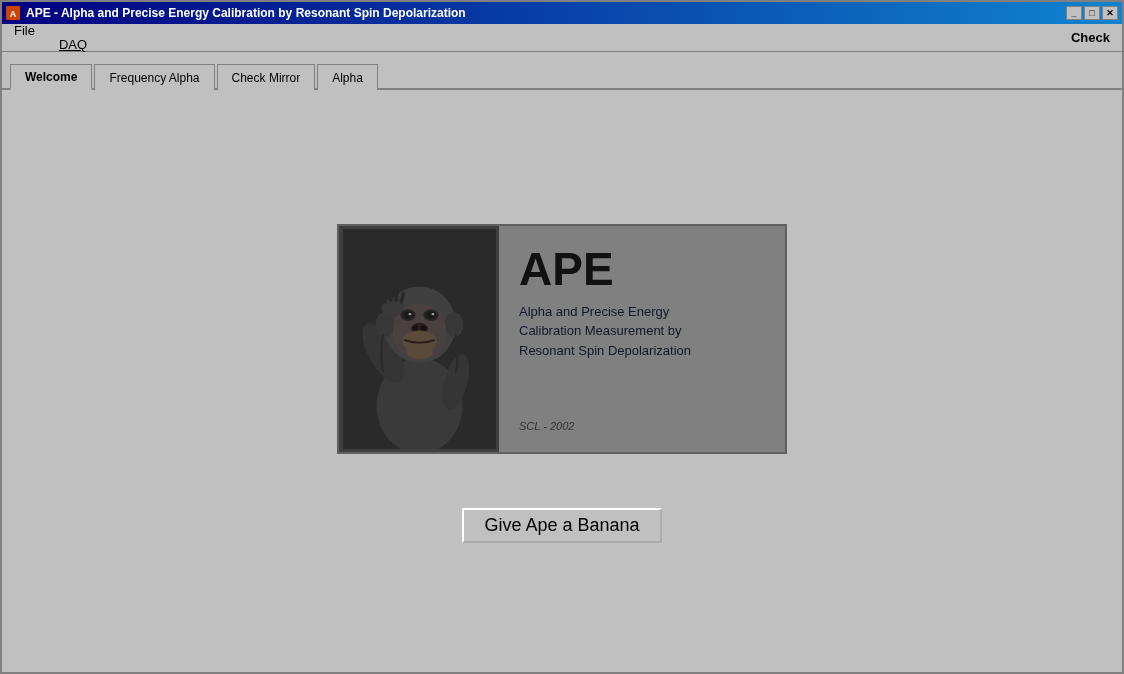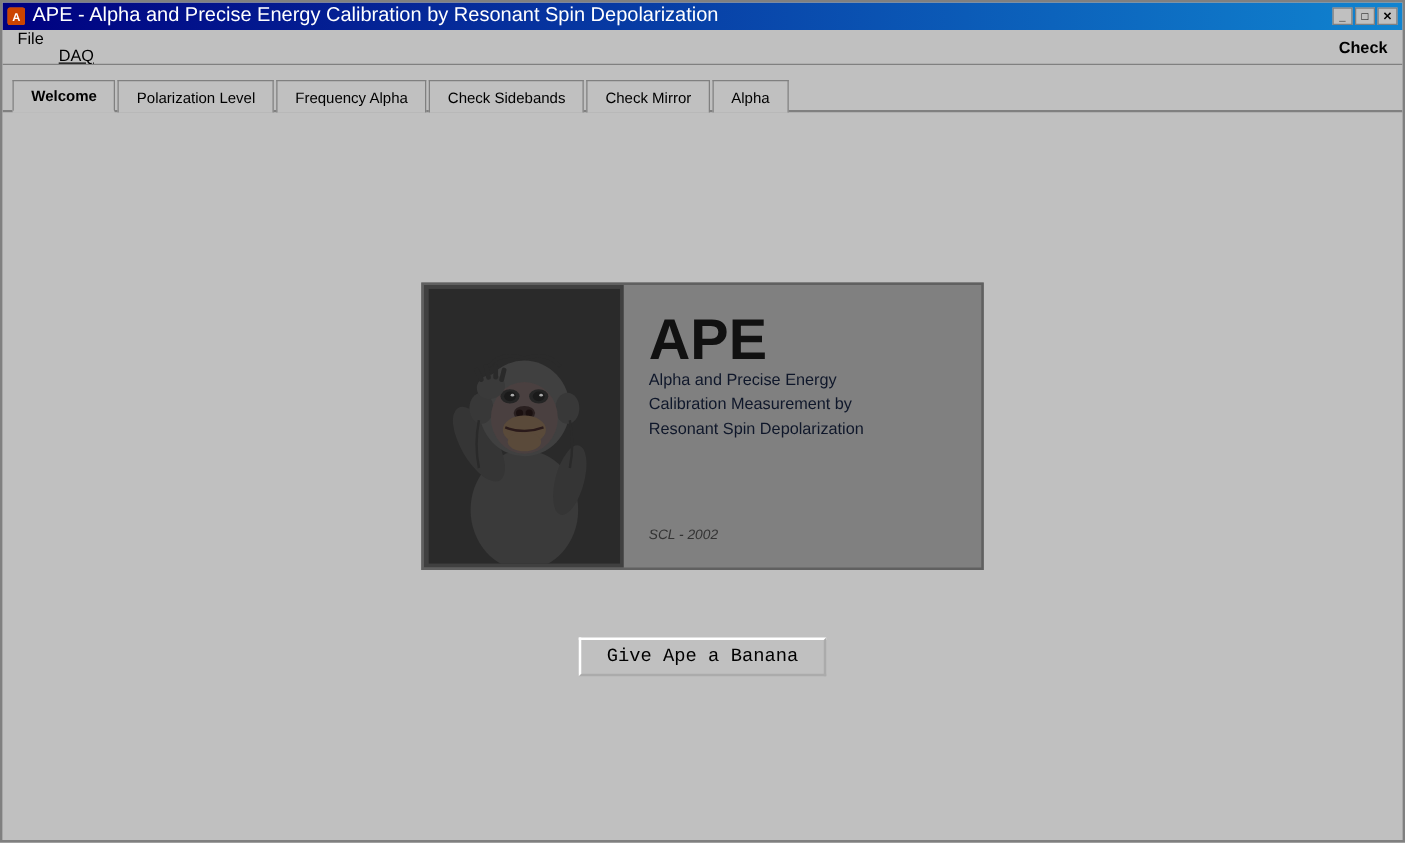--- a/index.html
+++ b/index.html
@@ -70,21 +70,21 @@
       display: flex;
       align-items: center;
       justify-content: space-between;
       padding: 0 8px;
       border-bottom: 1px solid #808080;
       font-size: 13px;
     }
 
     #menu-left {
       display: flex;
-      gap: 4px;
+      gap: 16px;
     }
 
     .menu-item {
       cursor: pointer;
       padding: 2px 4px;
       font-size: 13px;
     }
 
     #menu-help {
       font-size: 13px;
@@ -170,58 +170,59 @@
       display: flex;
       flex-direction: column;
       justify-content: space-between;
     }
 
     #ape-title {
       font-size: 46px;
       font-weight: bold;
       color: #111;
       line-height: 1;
+      margin-bottom: 10px;
     }
 
     #ape-subtitle {
       font-size: 13px;
       color: #0f172a;
       line-height: 1.5;
     }
 
     #ape-year {
       font-size: 11px;
       color: #333;
       font-style: italic;
       margin-top: auto;
     }
 
     
     #banana-btn {
       padding: 5px 20px;
-      font-size: 15px;
+      font-size: 18px;
       background: #c0c0c0;
       border: 2px outset #ffffff;
       cursor: pointer;
-      font-family: Liberation Mono, monospace;
+      font-family: Liberation Sans, sans-serif;
       margin-top: 14px;
     }
   </style>
 </head>
 <body>
 
 <div id="title-bar">
   <div id="title-bar-left">
     <div id="title-icon">
       <svg width="14" height="14" viewBox="0 0 14 14">
         <rect width="14" height="14" fill="#cc4400" rx="2"></rect>
         <text x="7" y="11" text-anchor="middle" font-size="9" fill="white" font-weight="bold">A</text>
       </svg>
     </div>
-    <span style="font-size:16px; font-weight:normal;">APE - Alpha and Precise Energy Calibration by Resonant Spin Depolarization</span>
+    <span style="font-size:12px; font-weight:bold;">APE - Alpha and Precise Energy Calibration by Resonant Spin Depolarization</span>
   </div>
   <div id="title-controls">
     <div class="title-btn">_</div>
     <div class="title-btn">□</div>
     <div class="title-btn">✕</div>
   </div>
 </div>
 
 <div id="menu-bar">
   <div id="menu-left">
@@ -229,27 +230,21 @@
     <span class="menu-item" style="text-decoration: underline; margin-top: 14px;">DAQ</span>
   </div>
   <span id="menu-help" class="menu-item">Check</span>
 </div>
 
 <div id="tab-bar">
   <div class="tab active">
     <span>Welcome</span>
   </div>
   <div class="tab">
-    <span>Polarization Level</span>
-  </div>
-  <div class="tab">
     <span>Frequency Alpha</span>
-  </div>
-  <div class="tab">
-    <span>Check Sidebands</span>
   </div>
   <div class="tab">
     <span>Check Mirror</span>
   </div>
   <div class="tab">
     <span>Alpha</span>
   </div>
 </div>
 
 <div id="main-content">

